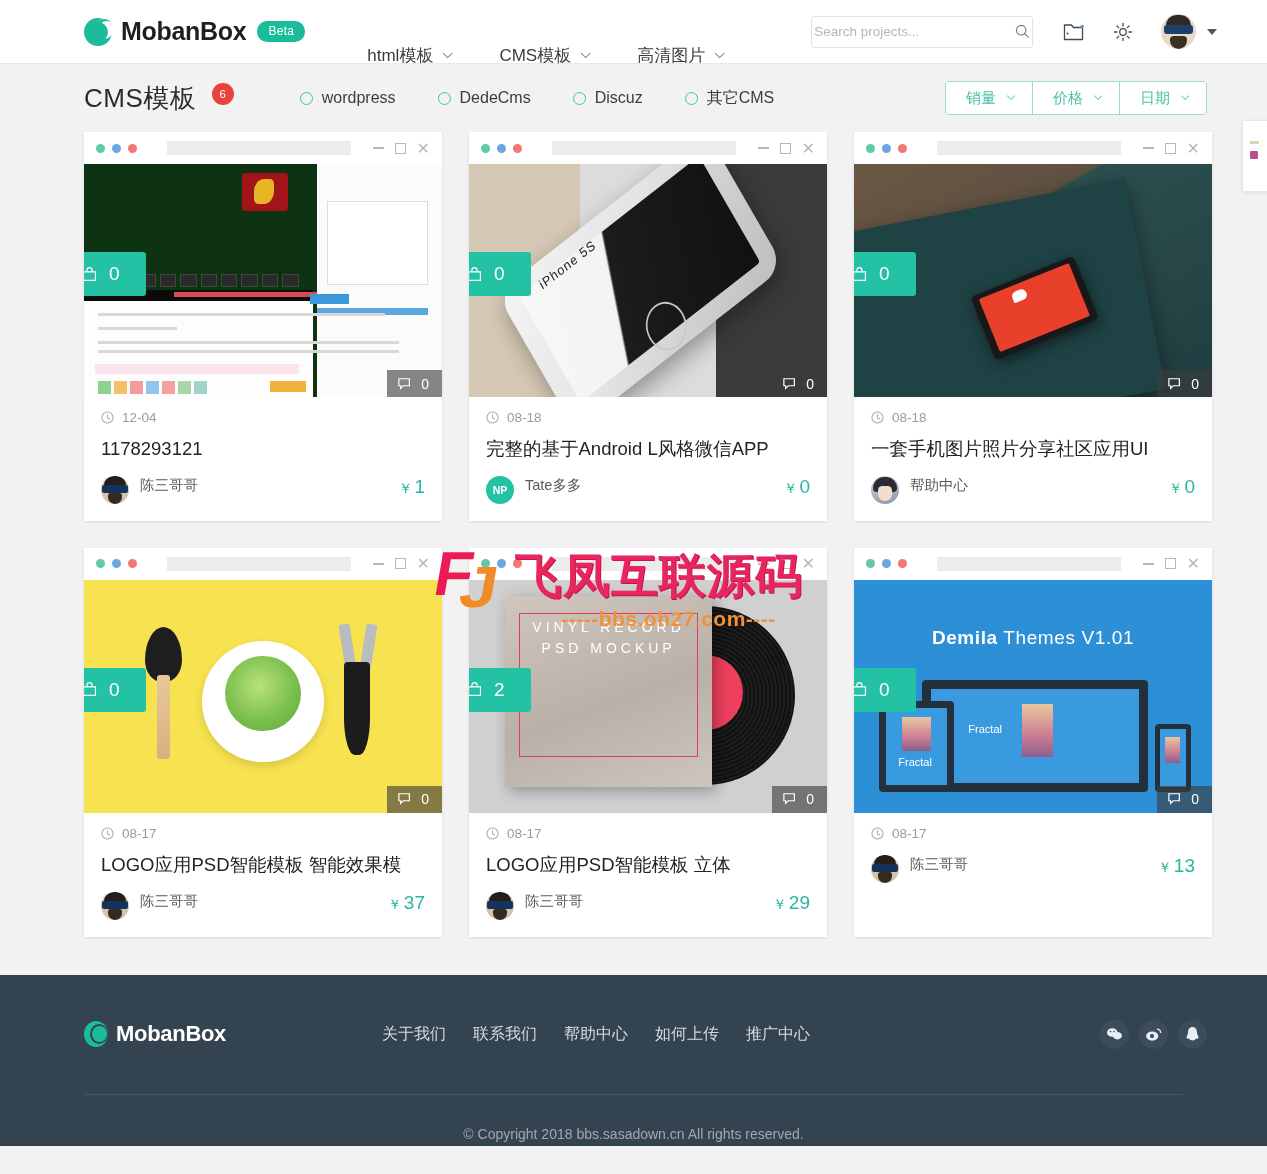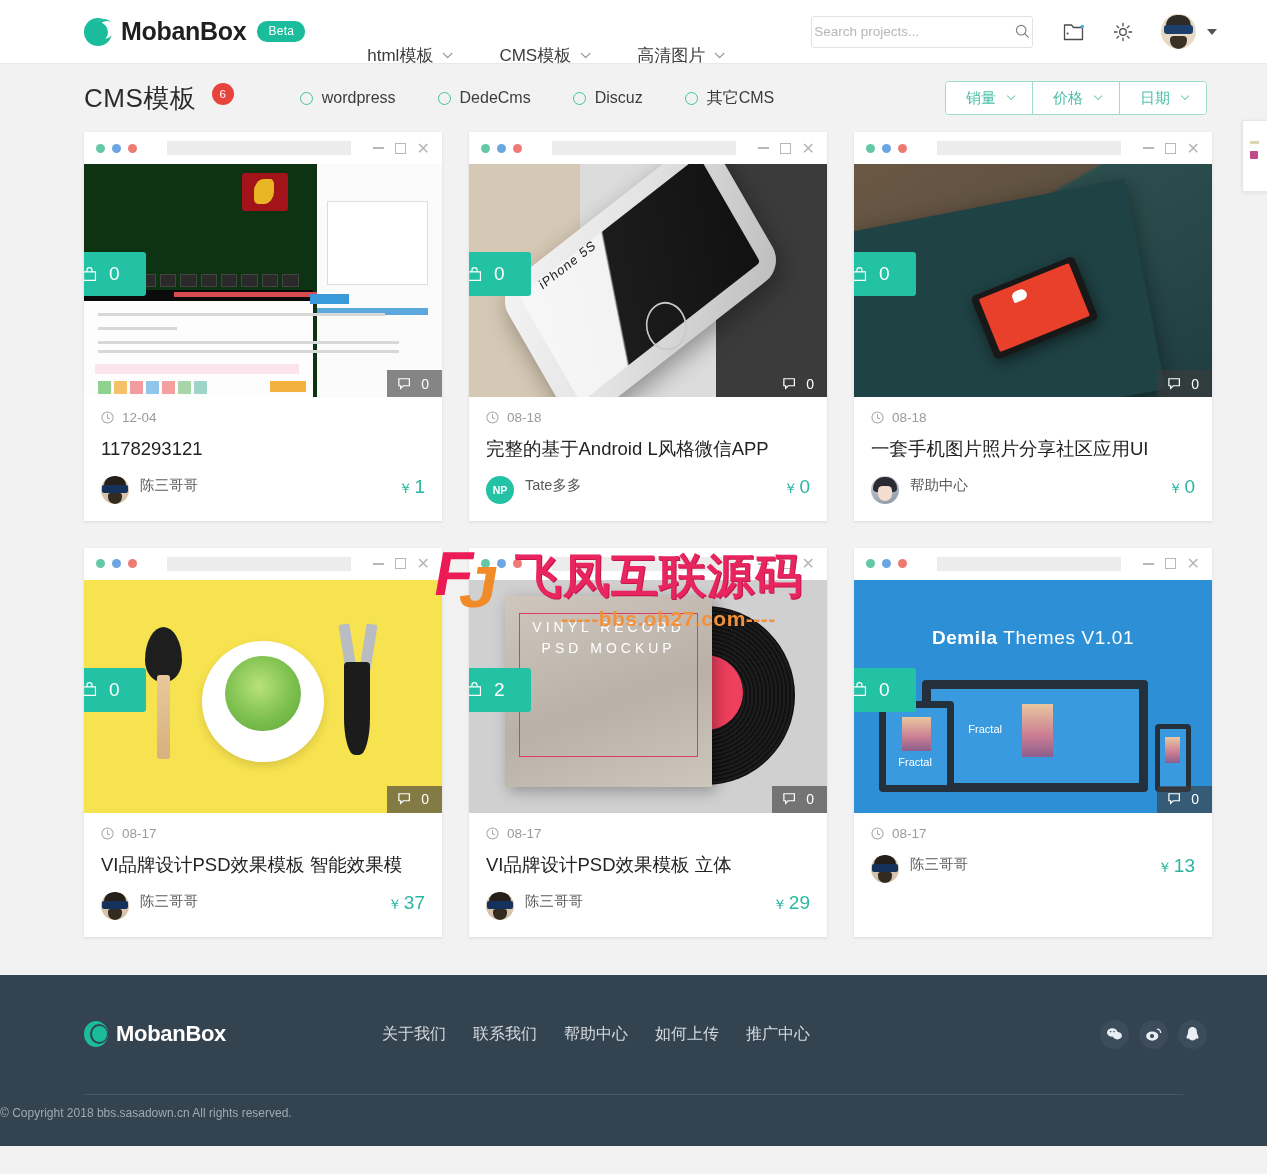--- a/index.html
+++ b/index.html
@@ -338,21 +338,21 @@
   .fname { font-size: 22px; font-weight:bold; color:#fff; letter-spacing:-.3px;}
   .flinks { display:flex; margin-left: 156px; }
   .flink { color:#d5dade; font-size:16px; margin-right:27px; cursor:pointer; white-space:nowrap;}
   .fsocial { margin-left:auto; display:flex; gap:10px; }
   .fsoc {
     width:29px; height:29px; border-radius:50%;
     background:#3d4c5a; display:flex; align-items:center; justify-content:center;
     cursor:pointer;
   }
   .fdivider { position:absolute; left:84px; right:84px; top:119px; height:1px; background:#485765; }
-  .fcopy { color:#9fa9b3; font-size:12px; padding-top: 12px; }
+  .fcopy { text-align:center; color:#9fa9b3; font-size:14px; padding-top: 32px; }
 </style>
 </head>
 <body>
 
 <div class="topbar">
   <div class="brand">
     <span class="brand-mark"></span>
     <span class="brand-name">MobanBox</span>
     <span class="beta-tag">Beta</span>
   </div>
@@ -716,21 +716,21 @@
     </div>
     <div class="meta">
       <span class="clock">
         <svg width="13" height="13" viewBox="0 0 14 14">
           <circle cx="7" cy="7" r="6" fill="none" stroke="#a8a8a8" stroke-width="1.1"></circle>
           <path d="M7 3.6 L7 7.2 L9.5 8.6" fill="none" stroke="#a8a8a8" stroke-width="1.1"></path>
         </svg>
       </span>
       <span>08-17</span>
     </div>
-    <div class="card-title">VI品牌设计PSD效果模板 智能效果模</div>
+    <div class="card-title">LOGO应用PSD智能模板 智能效果模</div>
     <div class="card-foot">
       <span class="uavatar sun">
         <i class="hair"></i>
           <i class="glasses"></i>
           <i class="beard"></i>
       </span>
       <span class="uname">陈三哥哥</span>
       <span class="price">
         <span class="yen">￥</span>
         <span>37</span>
@@ -778,21 +778,21 @@
     </div>
     <div class="meta">
       <span class="clock">
         <svg width="13" height="13" viewBox="0 0 14 14">
           <circle cx="7" cy="7" r="6" fill="none" stroke="#a8a8a8" stroke-width="1.1"></circle>
           <path d="M7 3.6 L7 7.2 L9.5 8.6" fill="none" stroke="#a8a8a8" stroke-width="1.1"></path>
         </svg>
       </span>
       <span>08-17</span>
     </div>
-    <div class="card-title">VI品牌设计PSD效果模板 立体</div>
+    <div class="card-title">LOGO应用PSD智能模板 立体</div>
     <div class="card-foot">
       <span class="uavatar sun">
         <i class="hair"></i>
           <i class="glasses"></i>
           <i class="beard"></i>
       </span>
       <span class="uname">陈三哥哥</span>
       <span class="price">
         <span class="yen">￥</span>
         <span>29</span>

